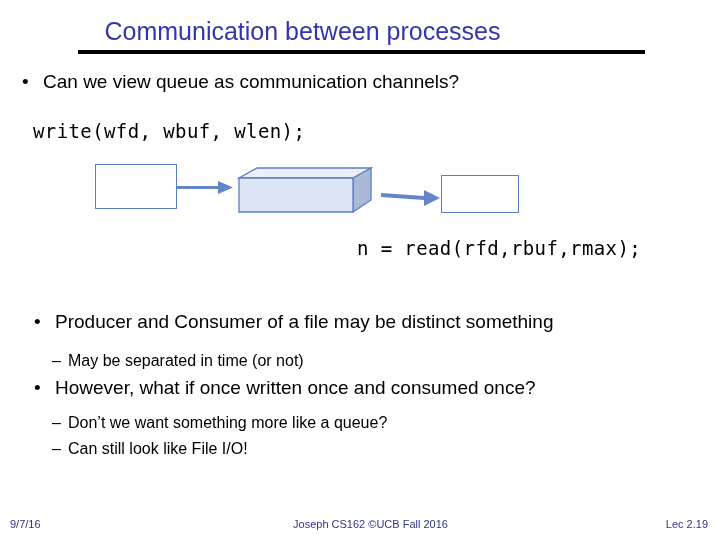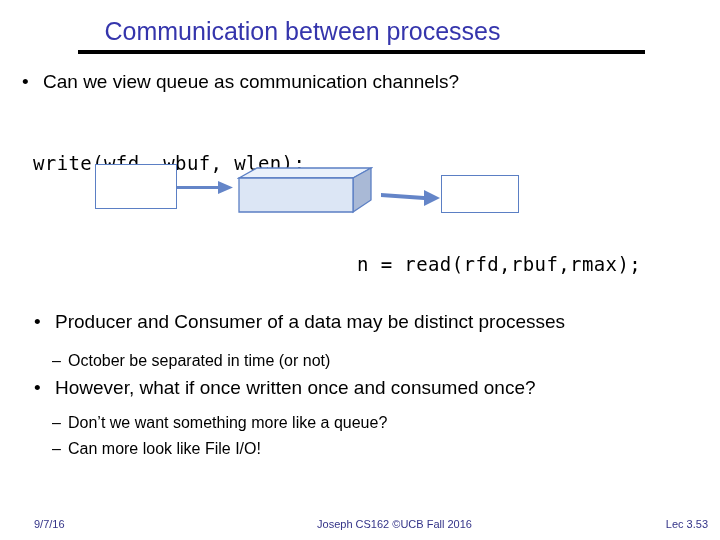--- a/index.html
+++ b/index.html
@@ -79,24 +79,23 @@
 
   
   .code-line {
     position: absolute;
     font-family: "DejaVu Sans Mono", "Liberation Mono", monospace;
     font-size: 19px;
     line-height: 24px;
     color: #000000;
     white-space: pre;
     letter-spacing: 0.4px;
-    margin-top: 32px;
   }
   #code-write { left: 33px; top: 119px; }
-  #code-read  { left: 357px; top: 220px; }
+  #code-read  { left: 357px; top: 236px; }
 
   
   #diagram {
     position: absolute;
     left: 0;
     top: 150px;
     width: 720px;
     height: 80px;
   }
   .plain-box {
@@ -122,21 +121,20 @@
   #arrow-1 { left: 176px; top: 176px; }
   #arrow-2 { left: 380px; top: 185px; }
 
   
   .footer-text {
     position: absolute;
     font-size: 11px;
     line-height: 14px;
     color: #333388;
     white-space: nowrap;
-    margin-left: 24px;
   }
   #footer-date   { left: 10px;  top: 517px; }
   #footer-center { left: 0;     top: 517px; width: 707px; text-align: center; padding-left: 17px; }
   #footer-page   { right: 12px; top: 517px; }
 </style>
 </head>
 <body>
 
 <div id="slide-title">Communication between processes</div>
 <div id="title-rule"></div>
@@ -171,38 +169,38 @@
 </svg>
 
 <svg class="arrow-svg" id="arrow-2" width="62" height="24" viewBox="0 0 62 24">
   <path d="M1,8 L44,11 L44,5 L60,13 L44,21 L44,15 L1,12 Z" fill="#6485c8"></path>
 </svg>
 
 <div class="code-line" id="code-read">n = read(rfd,rbuf,rmax);</div>
 
 <div class="bullet-row" id="bullet-2">
   <span class="marker">•</span>
-  <span>Producer and Consumer of a data may be distinct processes</span>
+  <span>Producer and Consumer of a file may be distinct something</span>
 </div>
 
 <div class="sub-row" id="sub-2-1">
   <span class="marker">–</span>
-  <span>October be separated in time (or not)</span>
+  <span>May be separated in time (or not)</span>
 </div>
 
 <div class="bullet-row" id="bullet-3">
   <span class="marker">•</span>
   <span>However, what if once written once and consumed once?</span>
 </div>
 
 <div class="sub-row" id="sub-3-1">
   <span class="marker">–</span>
   <span>Don’t we want something more like a queue?</span>
 </div>
 
 <div class="sub-row" id="sub-3-2">
   <span class="marker">–</span>
-  <span>Can more look like File I/O!</span>
+  <span>Can still look like File I/O!</span>
 </div>
 
 <div class="footer-text" id="footer-date">9/7/16</div>
 <div class="footer-text" id="footer-center">Joseph CS162 ©UCB Fall 2016</div>
-<div class="footer-text" id="footer-page">Lec 3.53</div>
+<div class="footer-text" id="footer-page">Lec 2.19</div>
 
 </body></html>

